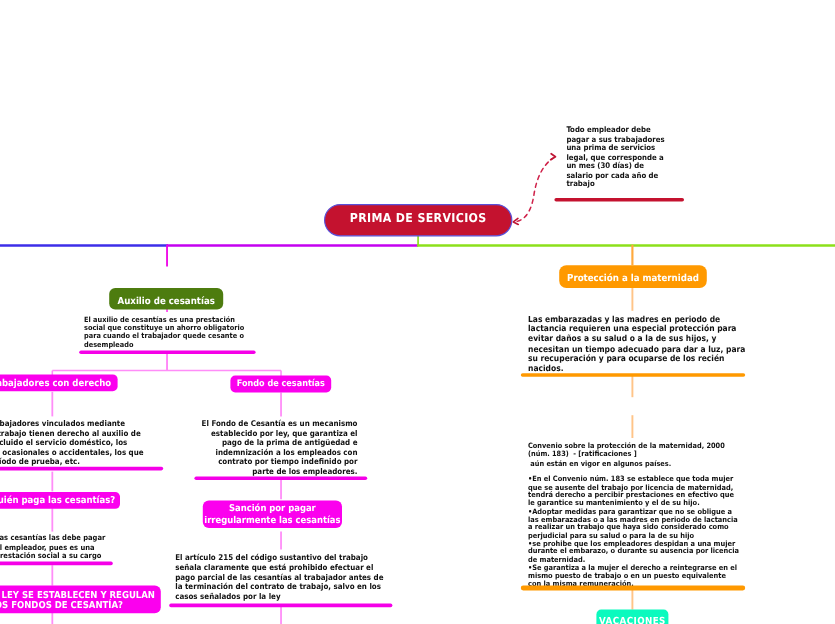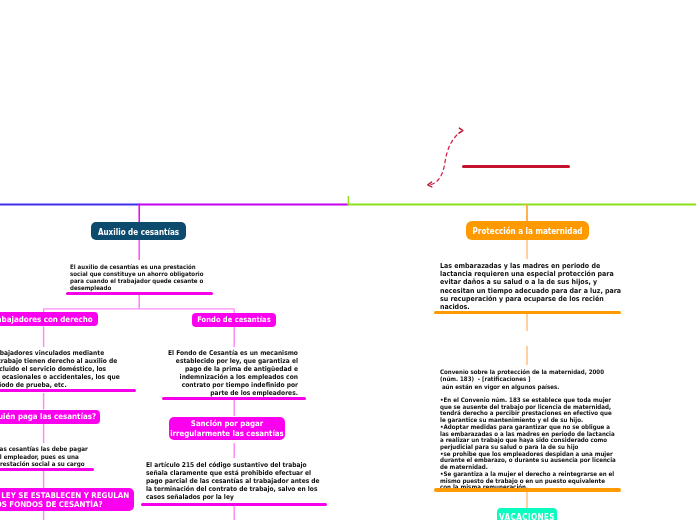--- a/index.html
+++ b/index.html
@@ -11,21 +11,21 @@
          text-align:center;color:#ffffff;font-weight:bold;white-space:pre;line-height:1.18;}
   .para{position:absolute;color:#111111;font-weight:bold;white-space:pre;
         font-family:"DejaVu Sans Condensed","DejaVu Sans",sans-serif;}
   .bar{position:absolute;border-radius:2px;}
 
   
   #central{left:270px;top:169.5px;width:157px;height:27px;border-radius:13.5px;
            background:#c4122f;border:1.6px solid #5a50d8;font-size:10.2px;letter-spacing:0.3px;}
 
   
-  #l-node1{left:91px;top:222px;width:95px;height:18px;border-radius:5px;background:#0c4a6e;font-size:8px;padding-top:3px;}
+  #l-node1{left:91px;top:240px;width:95px;height:18px;border-radius:5px;background:#4d7c0f;font-size:8px;padding-top:3px;}
   #l-node2{left:-16px;top:312px;width:114px;height:14px;border-radius:4px;background:#fb00ee;font-size:7.9px;padding-top:1.5px;}
   #l-node3{left:-16px;top:409.5px;width:116px;height:14px;border-radius:4px;background:#fb00ee;font-size:7.9px;}
   #l-node4{left:-40px;top:488px;width:174px;height:22.5px;border-radius:5px;background:#fb00ee;font-size:7.9px;line-height:8.6px;padding-top:2.5px;}
   #l-node5{left:192px;top:313px;width:84px;height:14px;border-radius:4px;background:#fb00ee;font-size:7.5px;text-align:center;}
   #l-node6{left:169px;top:416.5px;width:116px;height:23px;border-radius:5px;background:#fb00ee;font-size:7.8px;line-height:9.2px;padding-top:1px;}
 
   
   #r-node1{left:466px;top:221px;width:123px;height:19px;border-radius:6px;background:#ff9900;font-size:8px;padding-top:3px;}
   #r-node2{left:457px;top:331px;width:140px;height:15px;border-radius:5px;background:#ff9900;font-size:8.2px;padding-top:2px;}
   #r-node3{left:497px;top:508px;width:60px;height:18px;border-radius:4px;background:#0bfabe;font-size:8.1px;letter-spacing:0.35px;padding-top:2px;}
@@ -73,21 +73,29 @@
     <path d="M527 240 V259" stroke="#ffc488" stroke-width="1.6" fill="none"></path>
     <path d="M527 313 V331" stroke="#ffc488" stroke-width="1.6" fill="none"></path>
     <path d="M527 346 V365" stroke="#ffc488" stroke-width="1.6" fill="none"></path>
     <path d="M527 491 V508" stroke="#ffc488" stroke-width="1.6" fill="none"></path>
 
     <path d="M431 184.5 C 440 182 443.5 172 445 162 C 447 149 452 138 460.5 132" stroke="#cf2149" stroke-width="1.25" fill="none" stroke-dasharray="3.4 3.4" stroke-linecap="round"></path>
     <path d="M431.6 182.0 L427.8 184.9 L431.9 187.0" stroke="#bf1635" stroke-width="1.4" fill="none" stroke-linecap="round" stroke-linejoin="round"></path>
     <path d="M459.3 128.1 L462.9 130.6 L458.9 133.1" stroke="#bf1635" stroke-width="1.4" fill="none" stroke-linecap="round" stroke-linejoin="round"></path>
   </svg>
 
+  <div class="node" id="central">PRIMA DE SERVICIOS</div>
 
+  <div class="para" id="note-prima">Todo empleador debe
+pagar a sus trabajadores
+una prima de servicios
+legal, que corresponde a
+un mes (30 días) de
+salario por cada año de
+trabajo</div>
   <div class="bar" style="left:462px;top:165px;width:108px;height:3px;background:#c4122f;"></div>
 
   <div class="node" id="l-node1">Auxilio de cesantías</div>
   <div class="para" id="l-para1">El auxilio de cesantías es una prestación
 social que constituye un ahorro obligatorio
 para cuando el trabajador quede cesante o
 desempleado</div>
   <div class="bar" style="left:66px;top:292px;width:147px;height:3px;background:#f500e8;"></div>
 
   <div class="node" id="l-node2">Trabajadores con derecho</div>

